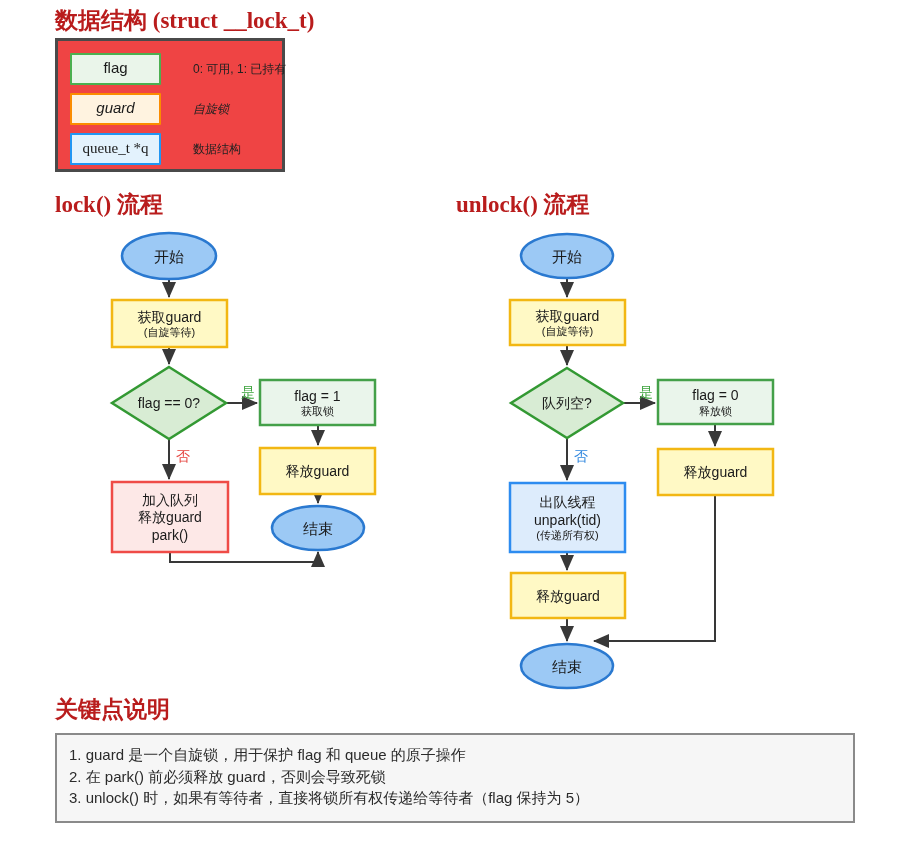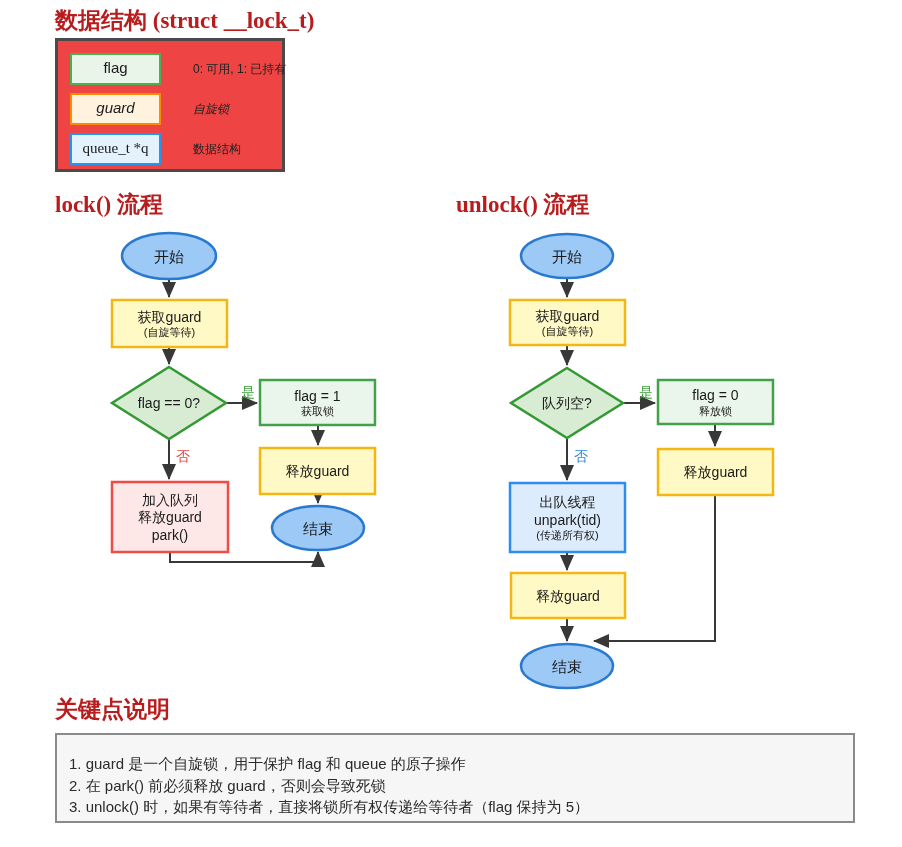--- a/index.html
+++ b/index.html
@@ -10,21 +10,21 @@
   .t-lock{left:55px;top:189px;}
   .t-unlock{left:456px;top:189px;}
   .t-key{left:55px;top:694px;}
   .struct-box{position:absolute;left:55px;top:38px;width:230px;height:134px;background:#ef4444;
     border:3px solid #4a4a4a;box-sizing:border-box;}
   .struct-row{position:absolute;left:12px;height:32px;width:205px;}
   .struct-field{position:absolute;left:0;top:0;width:91px;height:32px;border:2.5px solid;border-radius:1px;
     box-sizing:border-box;text-align:center;line-height:26px;font-size:15px;color:#1a1a1a;}
   .struct-desc{position:absolute;left:123px;top:0;height:32px;line-height:32px;font-size:12px;color:#222;white-space:nowrap;}
   .kp-box{position:absolute;left:55px;top:733px;width:800px;height:90px;background:#f6f6f6;
-    border:2px solid #8a8a8a;box-sizing:border-box;padding:18px 12px;}
+    border:2px solid #8a8a8a;box-sizing:border-box;padding:9px 12px;}
   .kp-line{font-size:15px;line-height:21.5px;color:#2b2b2b;white-space:nowrap;}
   svg.canvas{position:absolute;left:0;top:0;}
   svg text{font-family:"Liberation Sans",sans-serif;}
 </style>
 </head>
 <body>
 
 <div class="page">
   <div class="heading t-struct">数据结构 (struct __lock_t)</div>
   <div class="struct-box">

